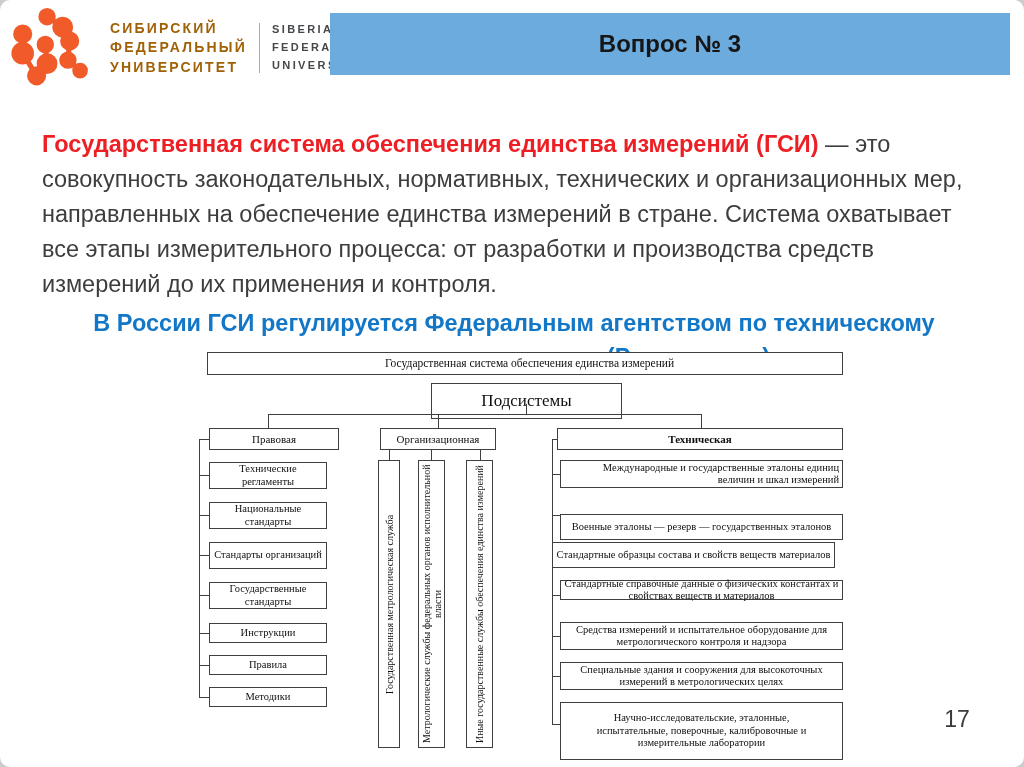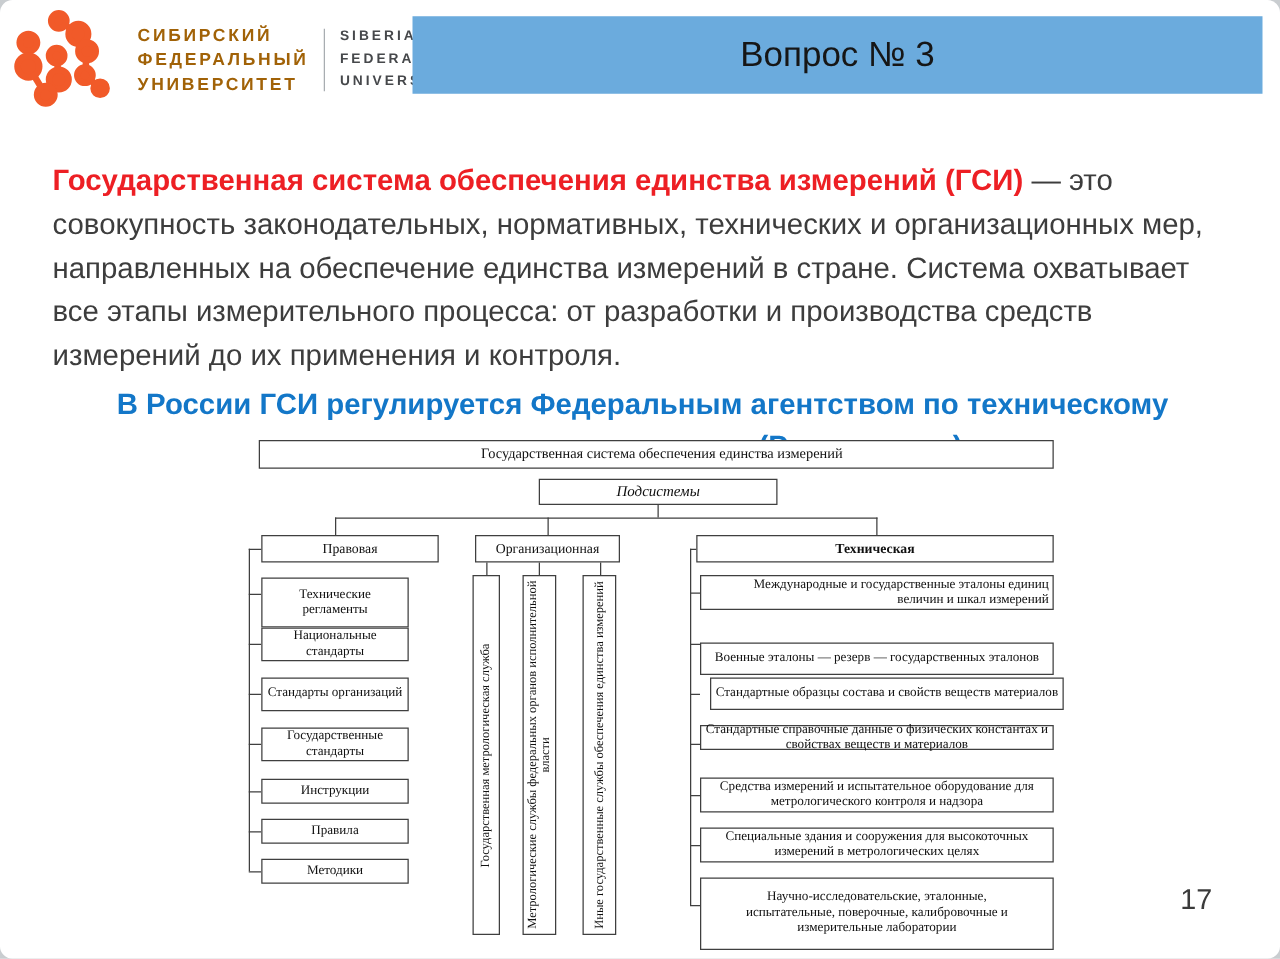--- a/index.html
+++ b/index.html
@@ -25,21 +25,21 @@
   .logo-divider{width:1px;height:50px;background:#a8adb1;}
   .logo-en div{
     font-size:11px;font-weight:bold;letter-spacing:2.4px;
     color:#46484b;line-height:1.25;white-space:nowrap;
   }
   
   .title-bar{
     position:absolute;left:330px;top:13px;width:680px;height:62px;
     display:flex;align-items:center;justify-content:center;
   }
-  .title-bar span{font-size:28px;font-weight:normal;color:#161616;}
+  .title-bar span{font-size:24px;font-weight:bold;color:#161616;}
   
   .intro{
     position:absolute;left:42px;top:103px;width:946px;
     font-size:23.5px;line-height:35px;color:#3d3d3d;
   }
   .intro .lead{font-weight:bold;}
   .note{
     position:absolute;left:40px;top:282px;width:948px;
     text-align:center;font-size:23.5px;line-height:34px;font-weight:bold;
   }
@@ -119,43 +119,43 @@
   <p class="intro">
     <span class="lead" style="color:#ed1f24;margin-top:12px;">Государственная система обеспечения единства измерений (ГСИ)</span><span> — это совокупность законодательных, нормативных, технических и организационных мер, направленных на обеспечение единства измерений в стране. Система охватывает все этапы измерительного процесса: от разработки и производства средств измерений до их применения и контроля.</span>
   </p>
 
   <p class="note" style="color:#1377c8;">В России ГСИ регулируется Федеральным агентством по техническому регулированию и метрологии (Росстандарт).</p>
 
   <div class="diagram">
 
     <div class="db" style="left:11px;top:2px;width:636px;height:23px;font-size:11.5px;padding-left:12px;">Государственная система обеспечения единства измерений</div>
 
-    <div class="db" style="left:235px;top:33px;width:191px;height:21px;font-size:12px;font-style:italic;">Подсистемы</div>
+    <div class="db" style="left:235px;top:33px;width:191px;height:36px;font-size:17px;">Подсистемы</div>
 
     <div class="vl" style="left:330px;top:54px;height:10px;"></div>
     <div class="hl" style="left:72px;top:64px;width:434px;"></div>
     <div class="vl" style="left:72px;top:64px;height:14px;"></div>
     <div class="vl" style="left:242px;top:64px;height:14px;"></div>
     <div class="vl" style="left:505px;top:64px;height:14px;"></div>
 
-    <div class="db" style="left:13px;top:78px;width:142px;height:22px;font-size:11px;">Правовая</div>
+    <div class="db" style="left:13px;top:78px;width:130px;height:22px;font-size:11px;">Правовая</div>
     <div class="db" style="left:184px;top:78px;width:116px;height:22px;font-size:11px;">Организационная</div>
     <div class="db" style="left:361px;top:78px;width:286px;height:22px;font-size:11px;font-weight:bold;">Техническая</div>
 
     <div class="hl" style="left:3px;top:89px;width:10px;"></div>
     <div class="vl" style="left:3px;top:89px;height:258px;"></div>
     <div class="hl" style="left:3px;top:125px;width:10px;"></div>
     <div class="hl" style="left:3px;top:165px;width:10px;"></div>
     <div class="hl" style="left:3px;top:205px;width:10px;"></div>
     <div class="hl" style="left:3px;top:245px;width:10px;"></div>
     <div class="hl" style="left:3px;top:283px;width:10px;"></div>
     <div class="hl" style="left:3px;top:315px;width:10px;"></div>
     <div class="hl" style="left:3px;top:347px;width:10px;"></div>
 
-    <div class="db" style="left:13px;top:112px;width:118px;height:40px;">Технические регламенты</div>
+    <div class="db" style="left:13px;top:112px;width:118px;height:27px;">Технические регламенты</div>
     <div class="db" style="left:13px;top:192px;width:118px;height:27px;">Стандарты организаций</div>
     <div class="db" style="left:13px;top:152px;width:118px;height:27px;">Национальные стандарты</div>
     <div class="db" style="left:13px;top:232px;width:118px;height:27px;">Государственные стандарты</div>
     <div class="db" style="left:13px;top:273px;width:118px;height:20px;">Инструкции</div>
     <div class="db" style="left:13px;top:305px;width:118px;height:20px;">Правила</div>
     <div class="db" style="left:13px;top:337px;width:118px;height:20px;">Методики</div>
 
     <div class="vl" style="left:193px;top:100px;height:10px;"></div>
     <div class="vl" style="left:235px;top:100px;height:10px;"></div>
     <div class="vl" style="left:284px;top:100px;height:10px;"></div>
@@ -169,21 +169,21 @@
     <div class="hl" style="left:356px;top:124px;width:8px;"></div>
     <div class="hl" style="left:356px;top:165px;width:8px;"></div>
     <div class="hl" style="left:356px;top:205px;width:8px;"></div>
     <div class="hl" style="left:356px;top:245px;width:8px;"></div>
     <div class="hl" style="left:356px;top:286px;width:8px;"></div>
     <div class="hl" style="left:356px;top:326px;width:8px;"></div>
     <div class="hl" style="left:356px;top:374px;width:8px;"></div>
 
     <div class="db" style="left:364px;top:110px;width:283px;height:28px;text-align:right;">Международные и государственные эталоны единиц величин и шкал измерений</div>
     <div class="db" style="left:364px;top:164px;width:283px;height:26px;">Военные эталоны — резерв — государственных эталонов</div>
-    <div class="db" style="left:372px;top:192px;width:283px;height:26px;">Стандартные образцы состава и свойств веществ материалов</div>
+    <div class="db" style="left:356px;top:192px;width:283px;height:26px;">Стандартные образцы состава и свойств веществ материалов</div>
     <div class="db" style="left:364px;top:230px;width:283px;height:20px;">Стандартные справочные данные о физических константах и свойствах веществ и материалов</div>
     <div class="db" style="left:364px;top:272px;width:283px;height:28px;">Средства измерений и испытательное оборудование для метрологического контроля и надзора</div>
     <div class="db" style="left:364px;top:312px;width:283px;height:28px;">Специальные здания и сооружения для высокоточных измерений в метрологических целях</div>
     <div class="db" style="left:364px;top:352px;width:283px;height:58px;padding:1px 20px;">Научно-исследовательские, эталонные, испытательные, поверочные, калибровочные и измерительные лаборатории</div>
   </div>
 
   <div class="page-num">17</div>
 
 </div>
 

